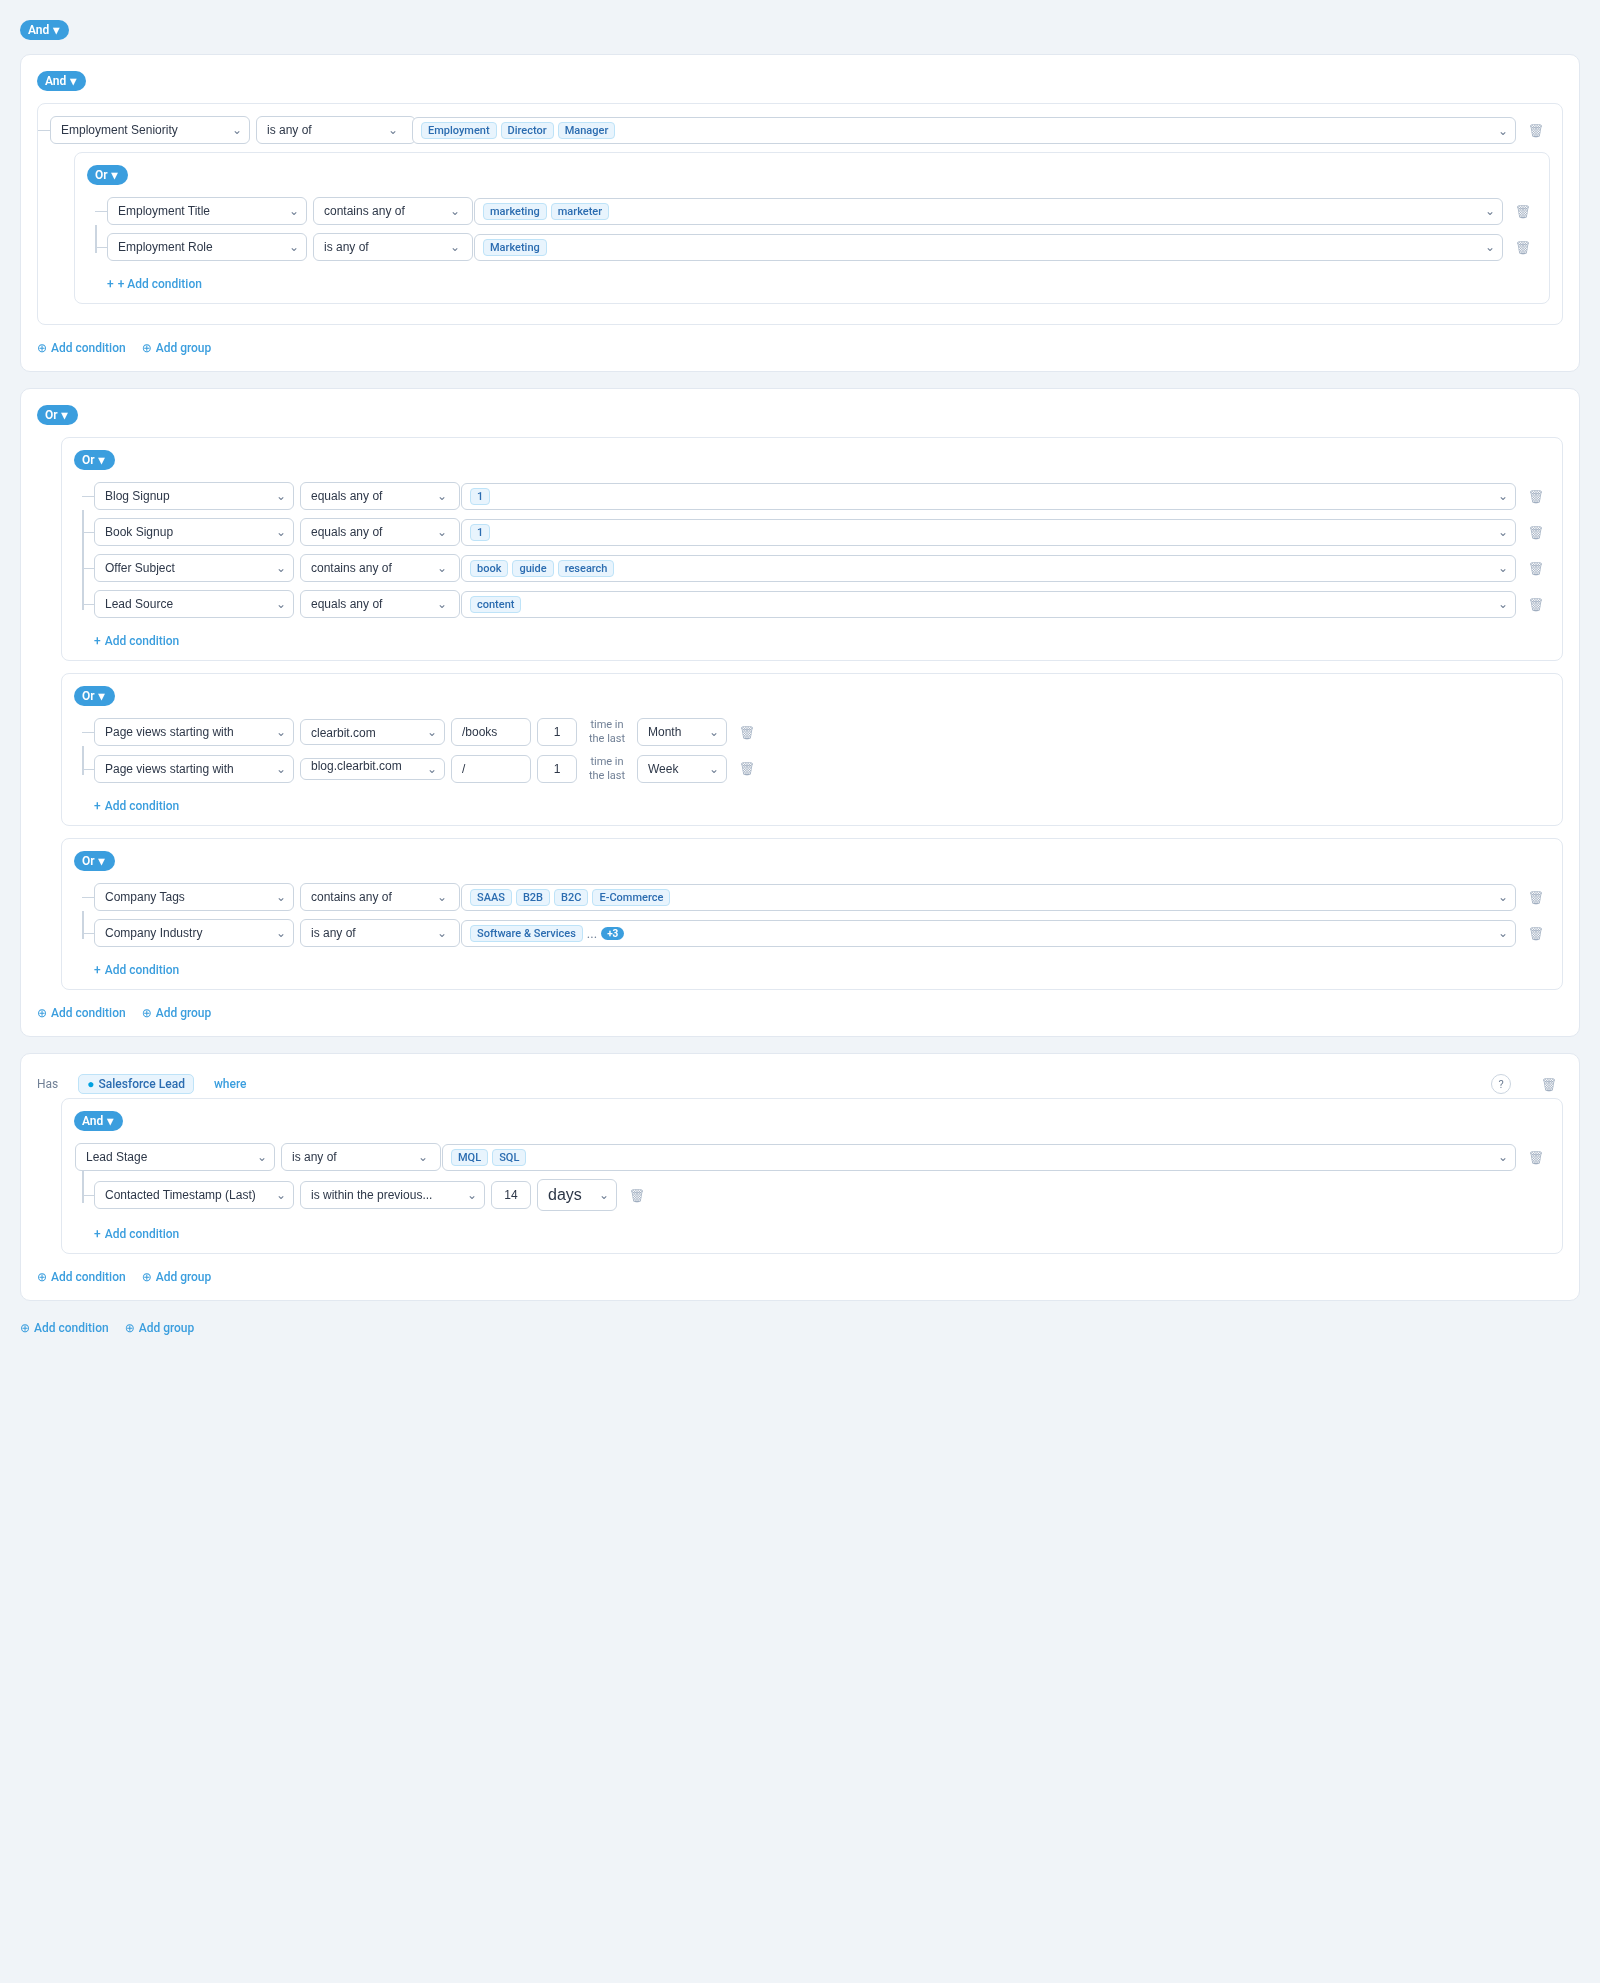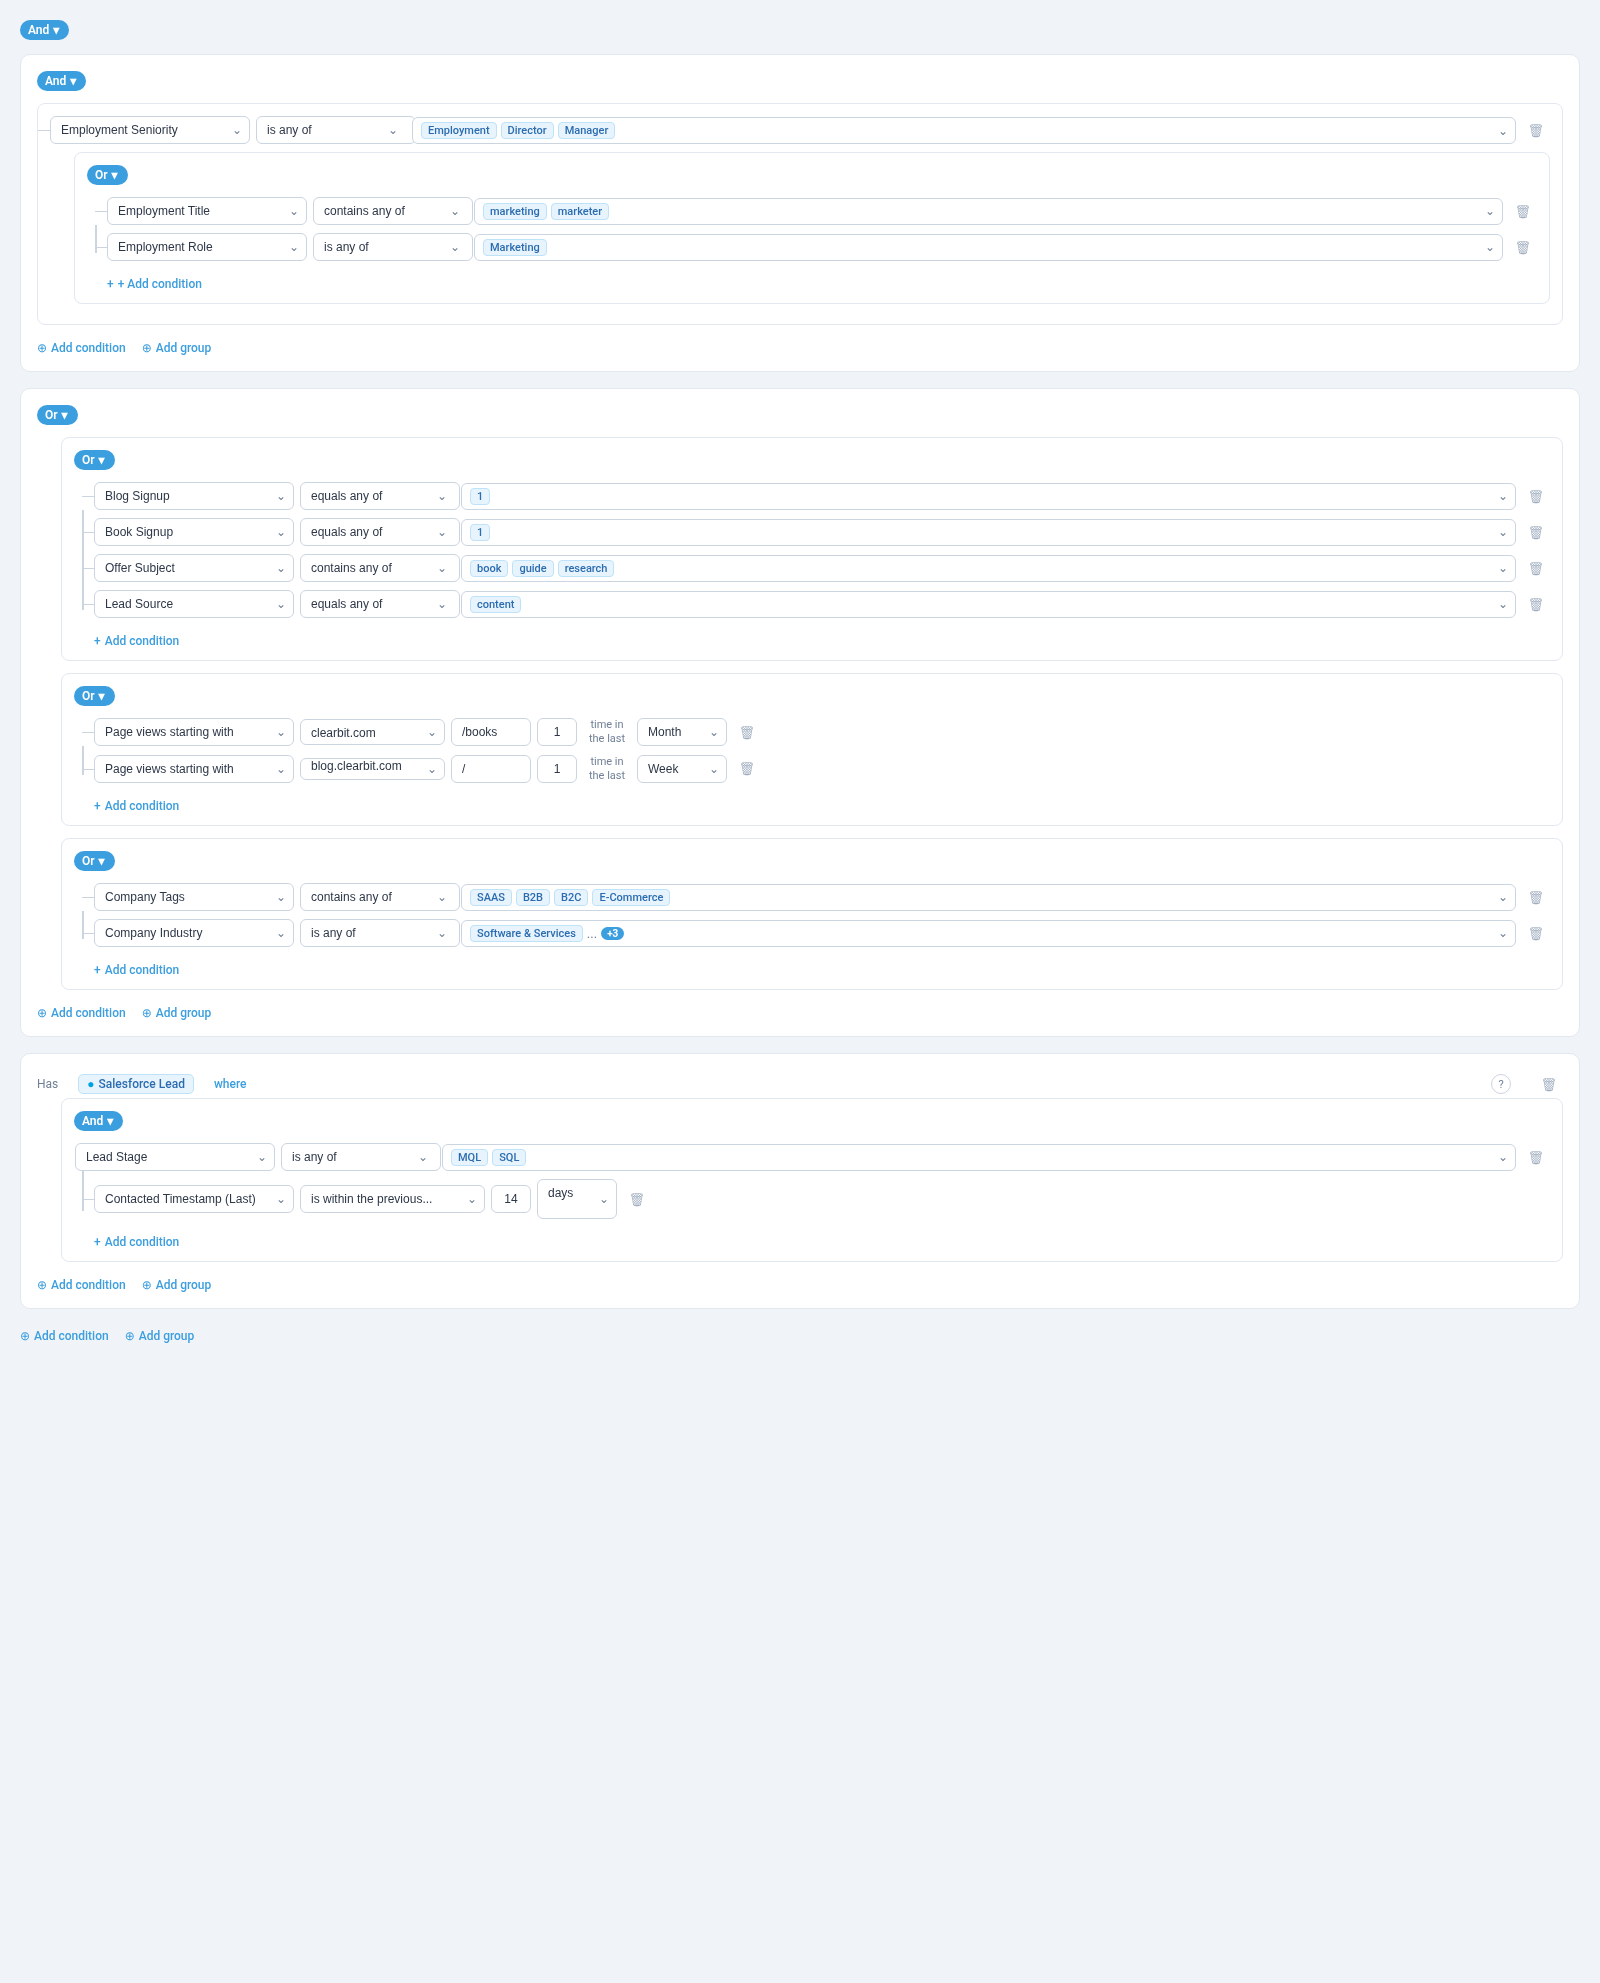--- a/index.html
+++ b/index.html
@@ -682,21 +682,21 @@
             <option>Contacted Timestamp (Last)</option>
           </select>
         </div>
         <div class="select-wrapper" style="width:185px;">
           <select style="border:1.5px solid #cbd5e0;border-radius:6px;padding:6px 26px 6px 10px;font-size:12px;color:#2d3748;background:white;appearance:none;cursor:pointer;outline:none;width:185px;">
             <option>is within the previous...</option>
           </select>
         </div>
         <input class="number-input" value="14" style="">
         <div class="select-wrapper" style="width:80px;">
-          <select style="border:1.5px solid #cbd5e0;border-radius:6px;padding:6px 26px 18px 10px;font-size:12px;color:#2d3748;background:white;appearance:none;cursor:pointer;outline:none;width:80px;">
+          <select style="border:1.5px solid #cbd5e0;border-radius:6px;padding:6px 26px 7px 10px;font-size:16px;color:#2d3748;background:white;appearance:none;cursor:pointer;outline:none;width:80px;">
             <option>days</option>
           </select>
         </div>
         <div class="delete-btn">🗑</div>
       </div>
     </div>
     <div class="add-condition-btn">
       <span>+</span>
       <span> Add condition</span>
     </div>

